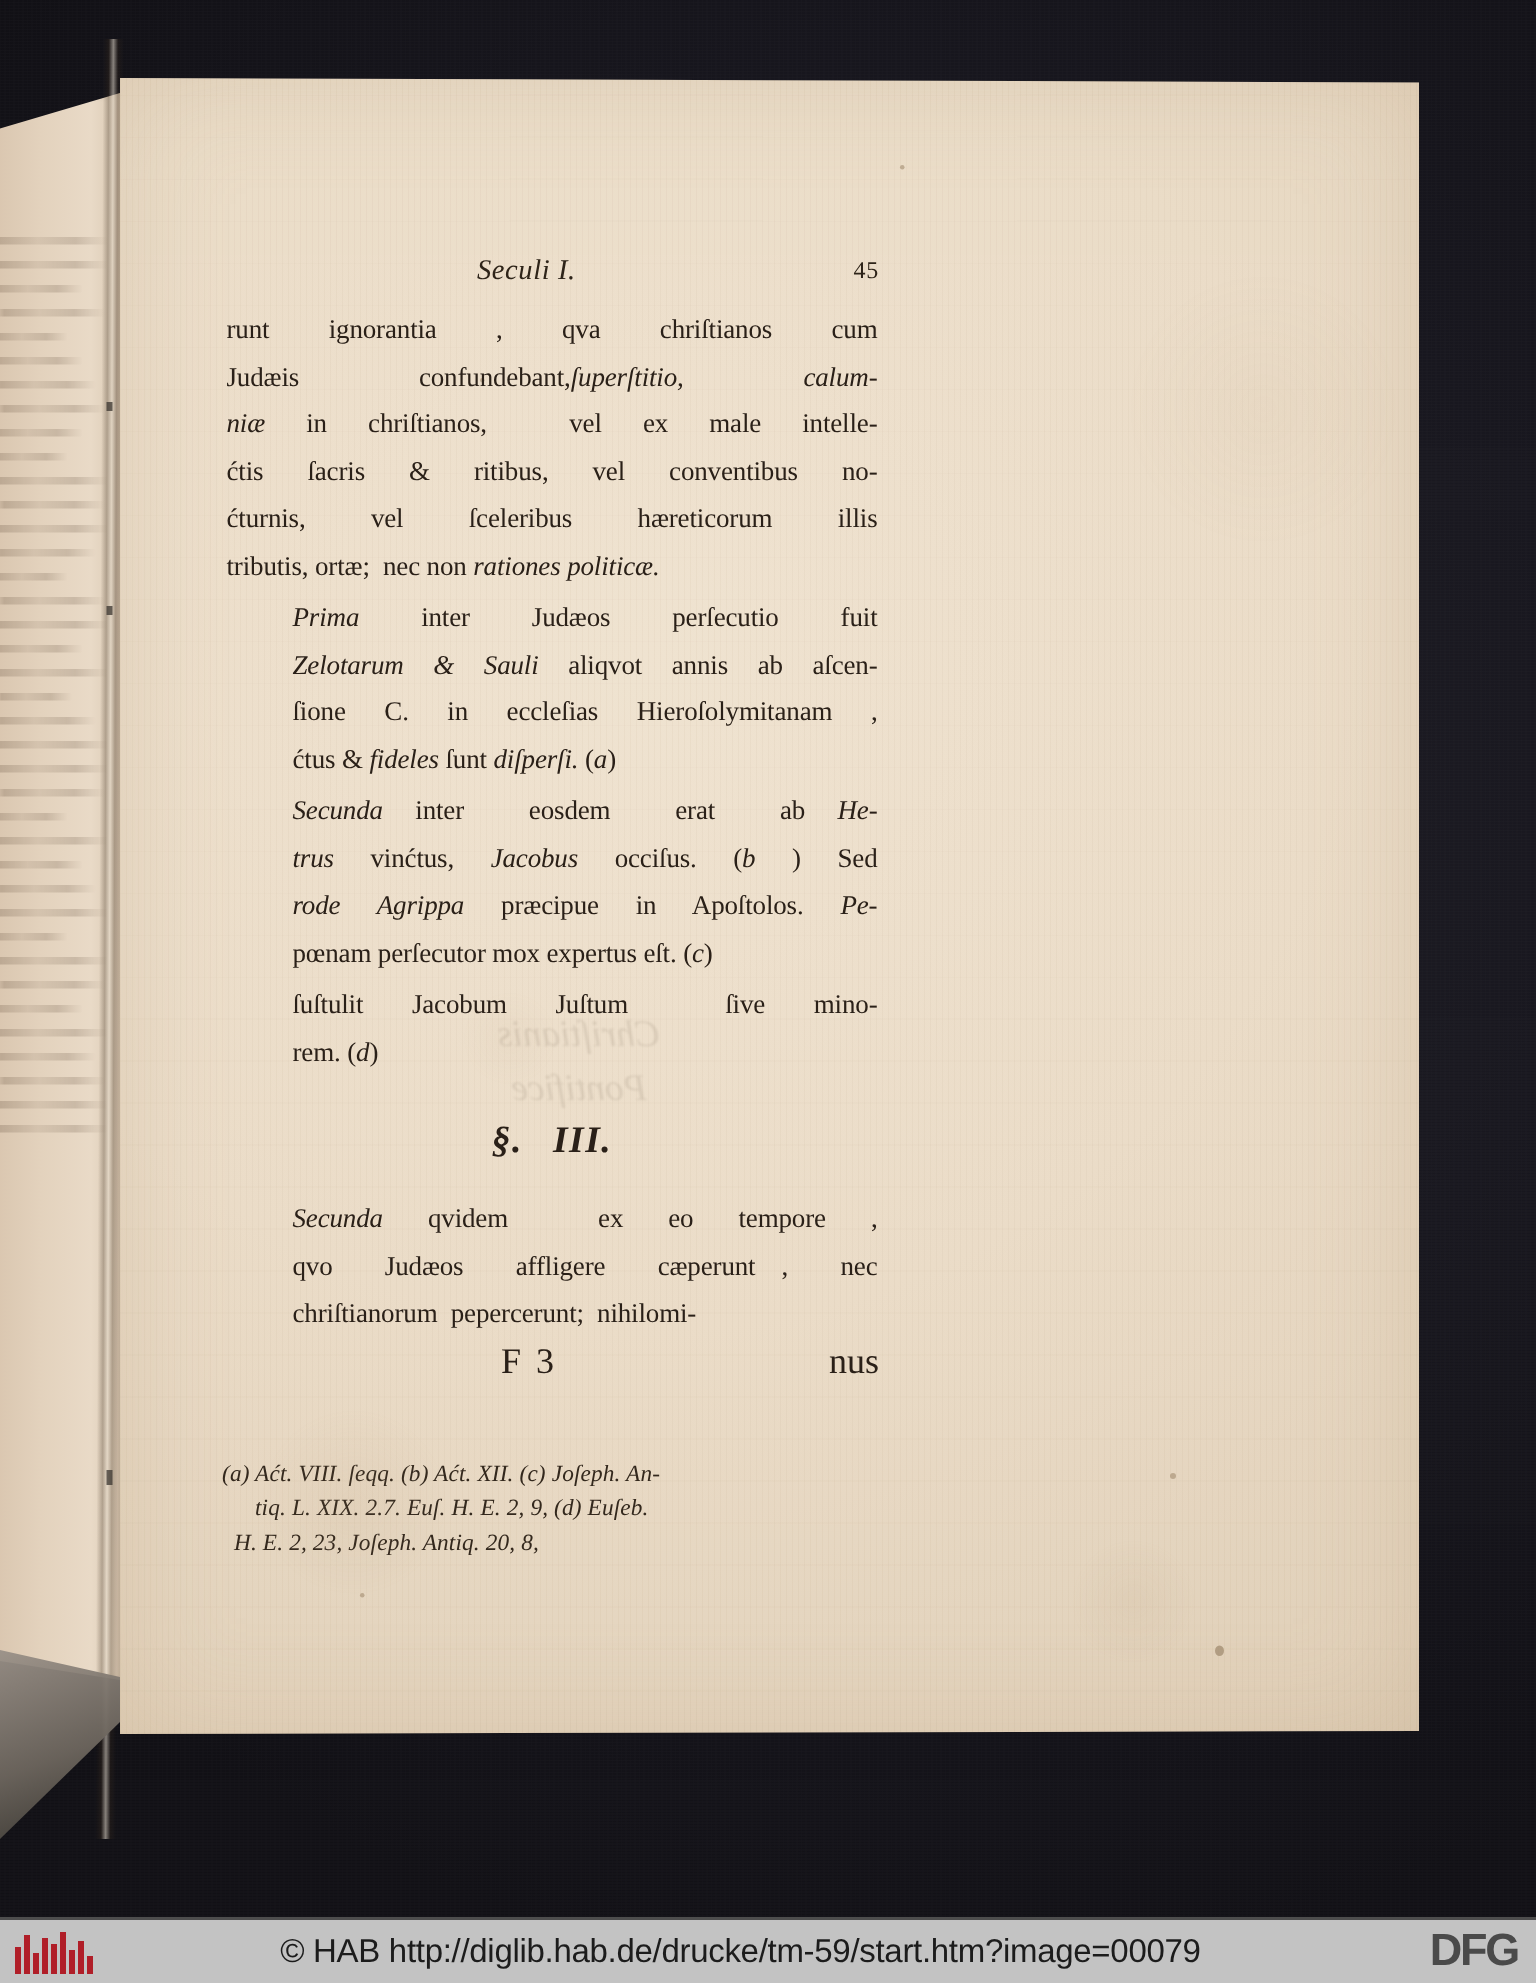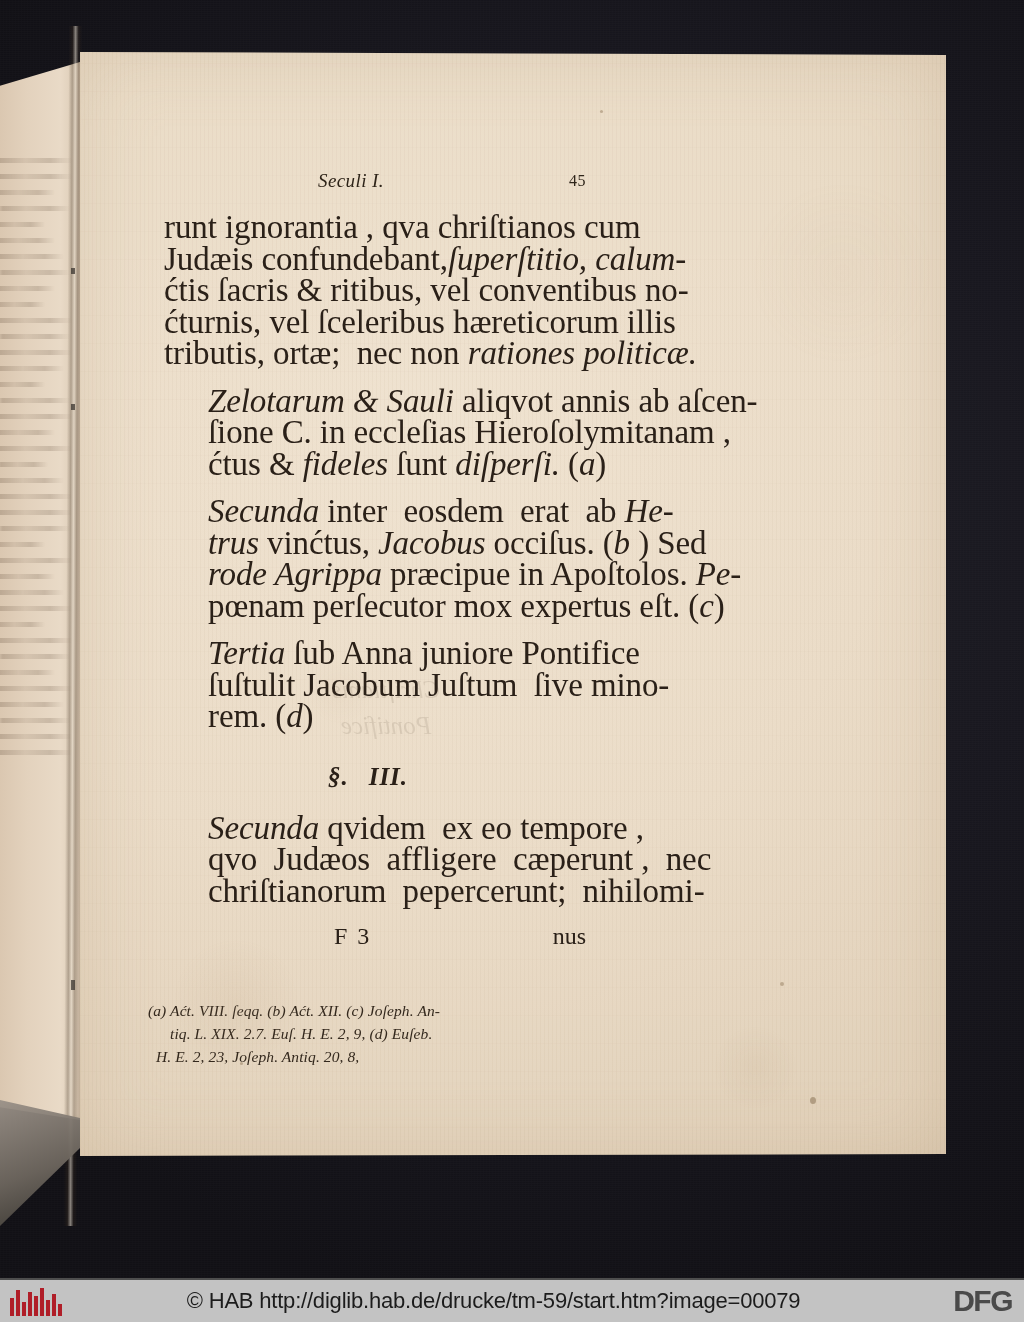--- a/index.html
+++ b/index.html
@@ -196,22 +196,22 @@
   .runhead .rh-folio {
     position: absolute;
     right: 2px;
     top: 2px;
     font-size: 16px;
     letter-spacing: .5px;
     color: #2e2419;
   }
 
   p.body {
-    margin: 16px;
-    font-size: 33px;
+    margin: 3px;
+    font-size: 18px;
     line-height: 31.5px;
     color: #2a2018;
     text-align: justify;
     text-align-last: justify;
     letter-spacing: -0.1px;
   }
   p.body.first-para { text-indent: 0; }
   p.body.indent { text-indent: 44px; }
   p.body.ragged { text-align-last: left; }
   em { font-style: italic; }
@@ -380,37 +380,38 @@
 
       <div class="runhead">
         <span class="rh-title">Seculi I.</span>
         <span class="rh-folio">45</span>
       </div>
 
       <div>
         <p class="body first-para">
             <span style="display: block; text-align: justify; text-align-last: justify; white-space: pre;"><span>runt ignorantia , qva chriſtianos cum</span></span>
             <span style="display: block; text-align: justify; text-align-last: justify; white-space: pre;"><span>Judæis confundebant,</span><em>ſuperſtitio, calum-</em></span>
+            <span style="display: block; text-align: justify; text-align-last: justify; white-space: pre;"><em>niæ</em><span> in chriſtianos,  vel ex male intelle-</span></span>
             <span style="display: block; text-align: justify; text-align-last: justify; white-space: pre;"><span>ćtis ſacris &amp; ritibus, vel conventibus no-</span></span>
             <span style="display: block; text-align: justify; text-align-last: justify; white-space: pre;"><span>ćturnis, vel ſceleribus hæreticorum illis</span></span>
             <span style="display: block; text-align: left; text-align-last: left; white-space: pre;"><span>tributis, ortæ;  nec non </span><em>rationes politicæ.</em></span>
           </p>
         <p class="body indent">
+            <span style="display: block; text-align: justify; text-align-last: justify; white-space: pre; text-indent: 44px;"><em>Prima</em><span> inter Judæos perſecutio fuit</span></span>
             <span style="display: block; text-align: justify; text-align-last: justify; white-space: pre; font-family: Liberation Serif, serif;"><em>Zelotarum &amp; Sauli</em><span> aliqvot annis ab aſcen-</span></span>
             <span style="display: block; text-align: justify; text-align-last: justify; white-space: pre;"><span>ſione C. in eccleſias Hieroſolymitanam ,</span></span>
             <span style="display: block; text-align: left; text-align-last: left; white-space: pre;"><span>ćtus &amp; </span><em>fideles</em><span> ſunt </span><em>diſperſi.</em><span> (</span><em>a</em><span>)</span></span>
           </p>
         <p class="body indent">
             <span style="display: block; text-align: justify; text-align-last: justify; white-space: pre; text-indent: 44px;"><em>Secunda</em><span> inter  eosdem  erat  ab </span><em>He-</em></span>
             <span style="display: block; text-align: justify; text-align-last: justify; white-space: pre;"><em>trus</em><span> vinćtus, </span><em>Jacobus</em><span> occiſus. (</span><em>b</em><span> ) Sed</span></span>
             <span style="display: block; text-align: justify; text-align-last: justify; white-space: pre;"><em>rode Agrippa</em><span> præcipue in Apoſtolos. </span><em>Pe-</em></span>
             <span style="display: block; text-align: left; text-align-last: left; white-space: pre;"><span>pœnam perſecutor mox expertus eſt. (</span><em>c</em><span>)</span></span>
           </p>
         <p class="body indent ragged">
-            <span style="display: block; text-align: justify; text-align-last: justify; white-space: pre; text-indent: 44px;"><em>Tertia</em><span> ſub Anna juniore Pontifice</span></span>
             <span style="display: block; text-align: justify; text-align-last: justify; white-space: pre;"><span>ſuſtulit Jacobum Juſtum  ſive mino-</span></span>
             <span style="display: block; text-align: left; text-align-last: left; white-space: pre;"><span>rem. (</span><em>d</em><span>)</span></span>
           </p>
       </div>
 
       <div class="section-head">
         <span class="sect-sign">§.</span><span class="sect-num">III.</span>
       </div>
 
       <p class="body indent ragged">

